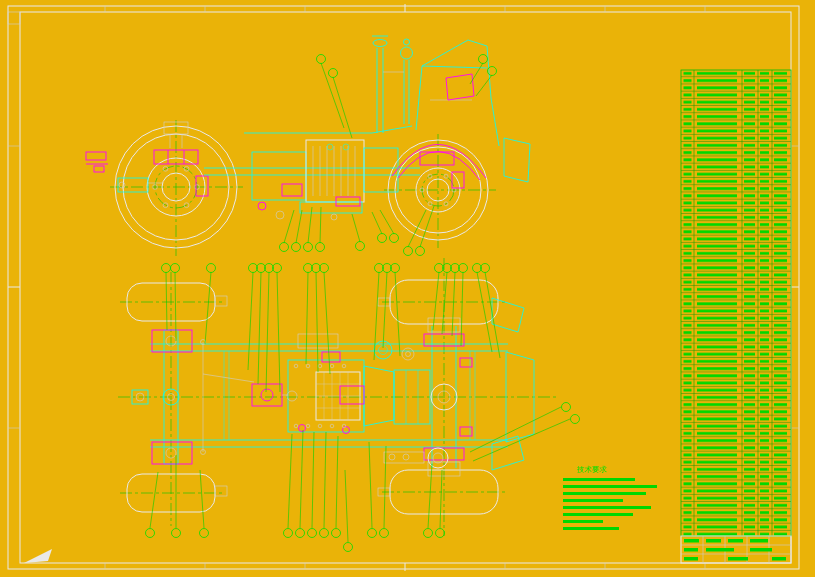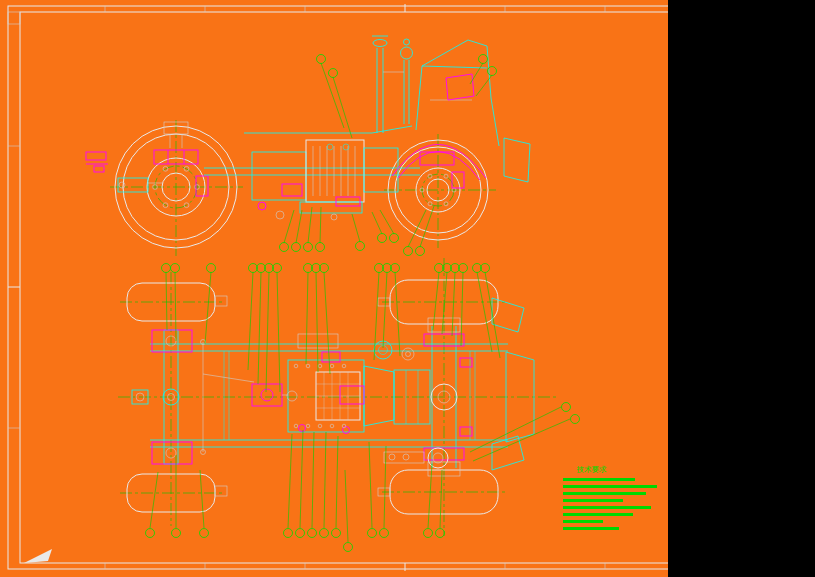--- a/index.html
+++ b/index.html
@@ -1,16 +1,16 @@
 <!DOCTYPE html>
 <html><head>
 <meta charset="utf-8">
 <style>
   html,body{margin:0;padding:0;background:#000;}
-  .stage{position:relative;width:668px;height:577px;background:#f97316;overflow:hidden;}
+  .stage{position:relative;width:815px;height:577px;background:#eab308;overflow:hidden;}
   svg{position:absolute;left:0;top:0;}
   .w {stroke:#e9e9e9;stroke-width:1;fill:none}
   .w1{stroke:#cfcfcf;stroke-width:.6;fill:none}
   .c {stroke:#00ffff;stroke-width:.8;fill:none}
   .c1{stroke:#00ffff;stroke-width:.5;fill:none}
   .m {stroke:#ff00ff;stroke-width:.9;fill:none}
   .g {stroke:#00e000;stroke-width:.8;fill:none}
   .ld{stroke:#00d000;stroke-width:.6;fill:none}
   .cl{stroke:#00c800;stroke-width:.6;fill:none;stroke-dasharray:12 3 3 3}
   .tg{stroke:#00b400;stroke-width:.6;fill:none}

